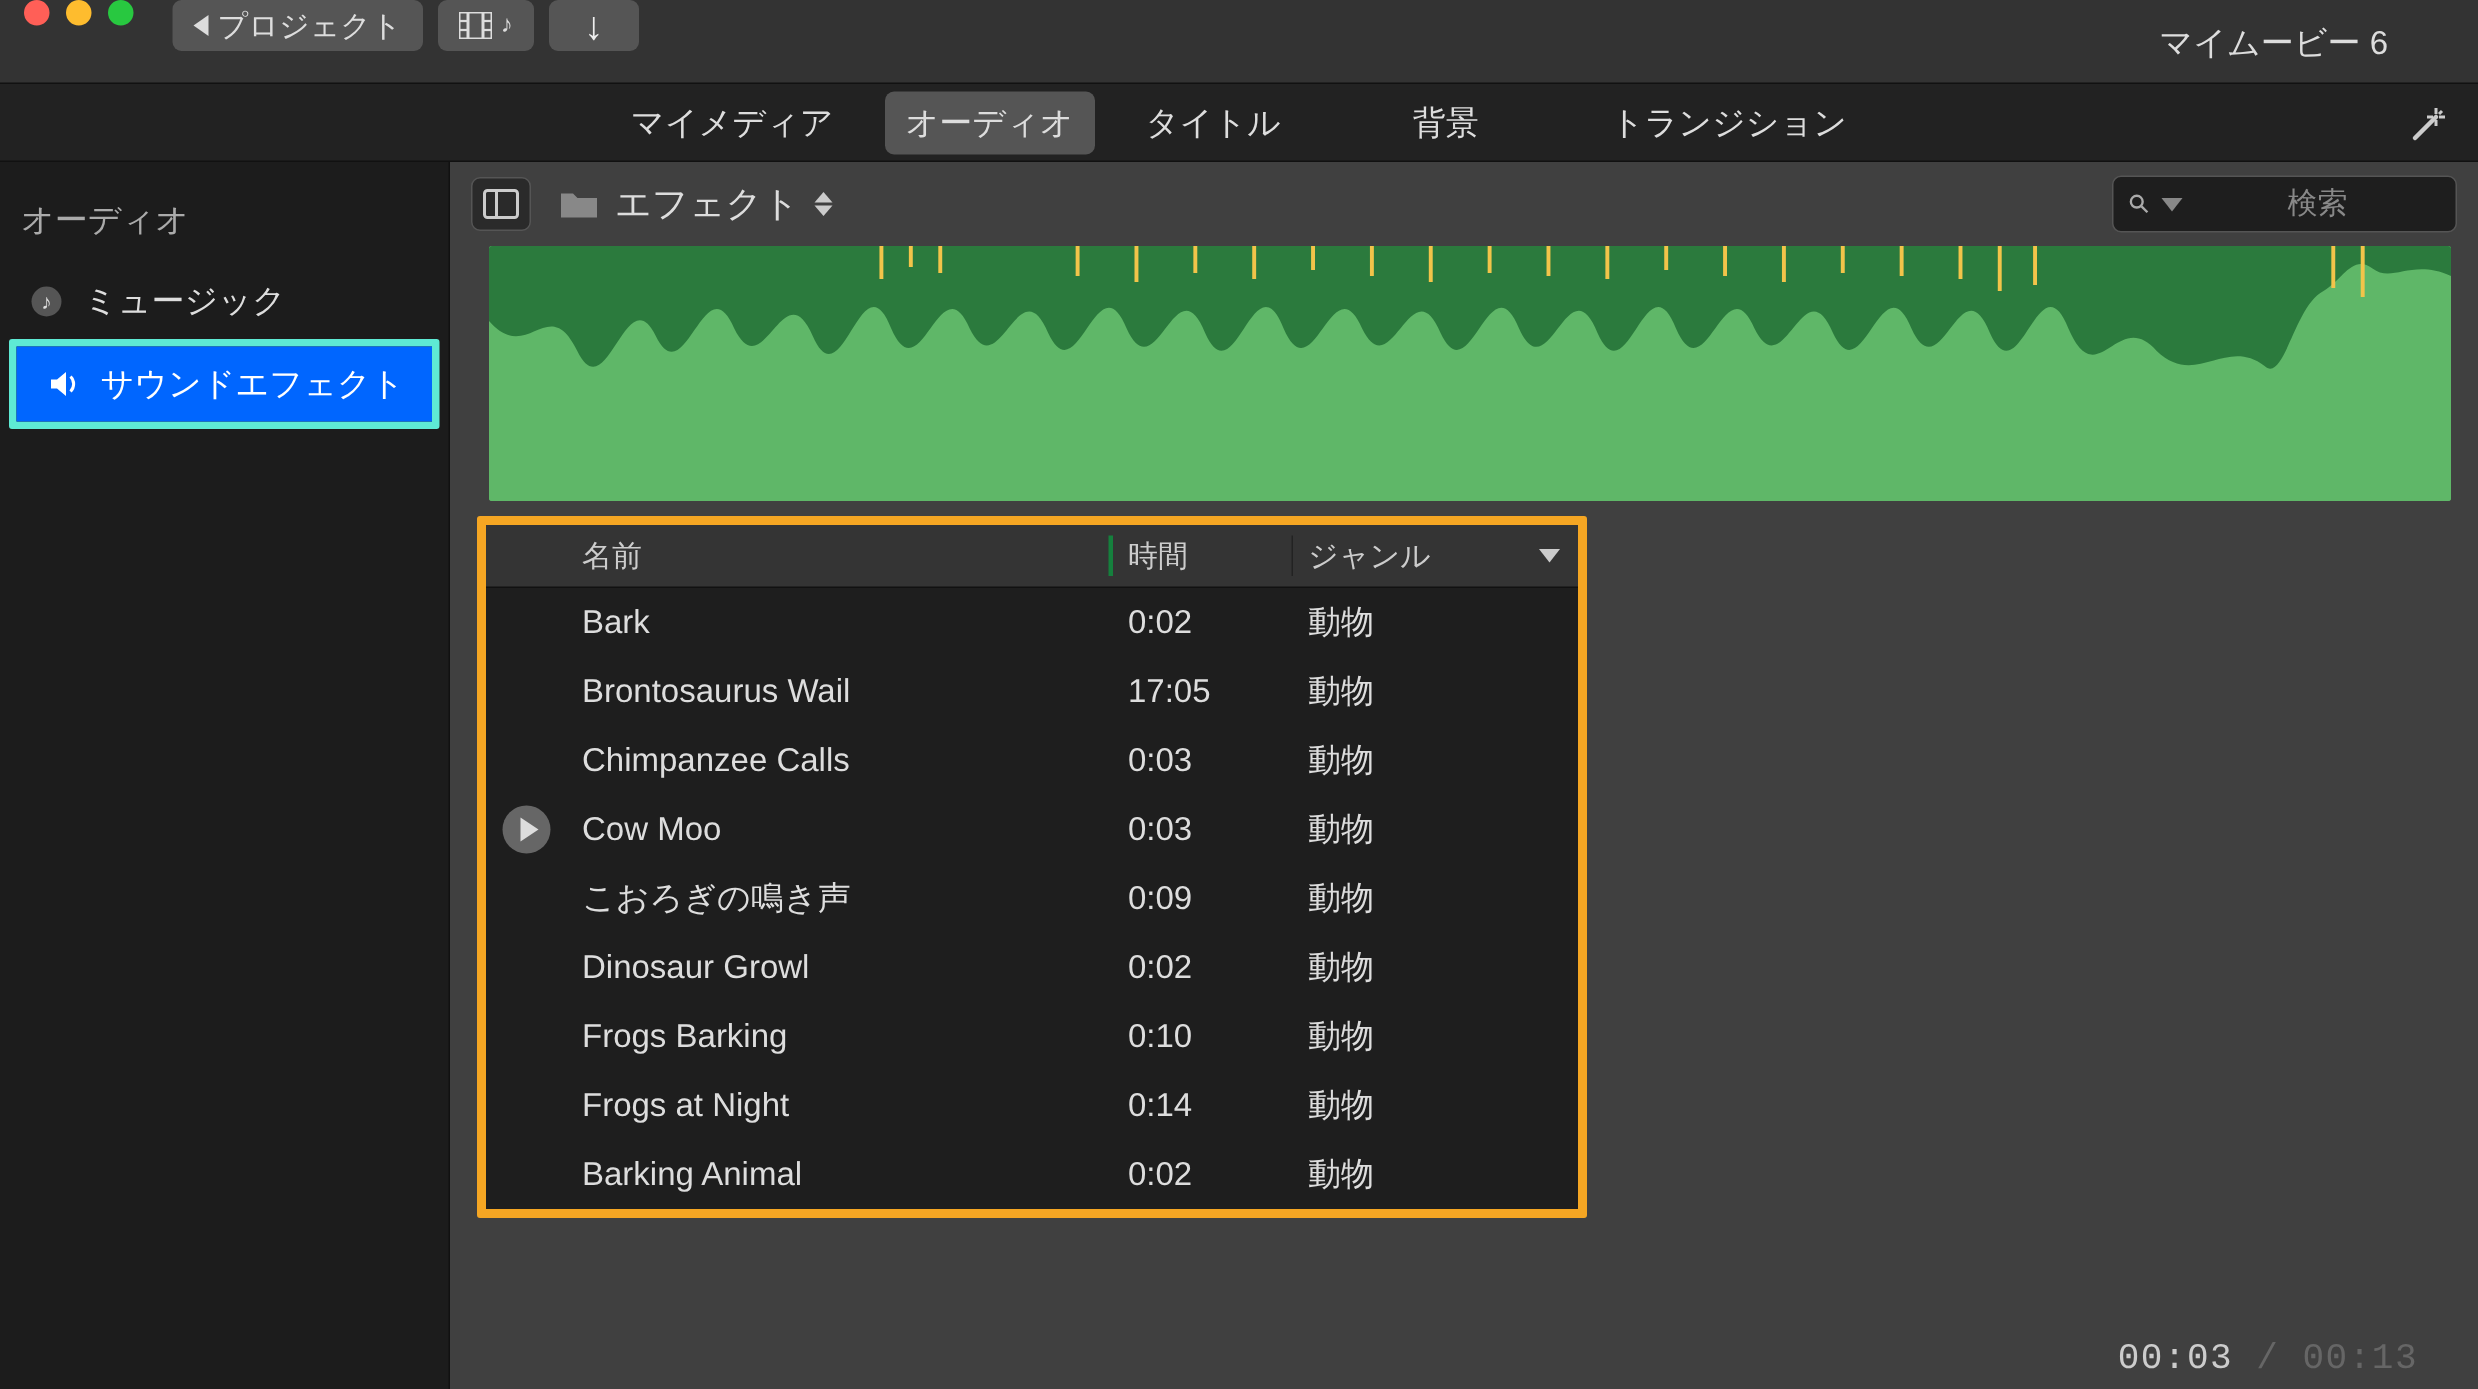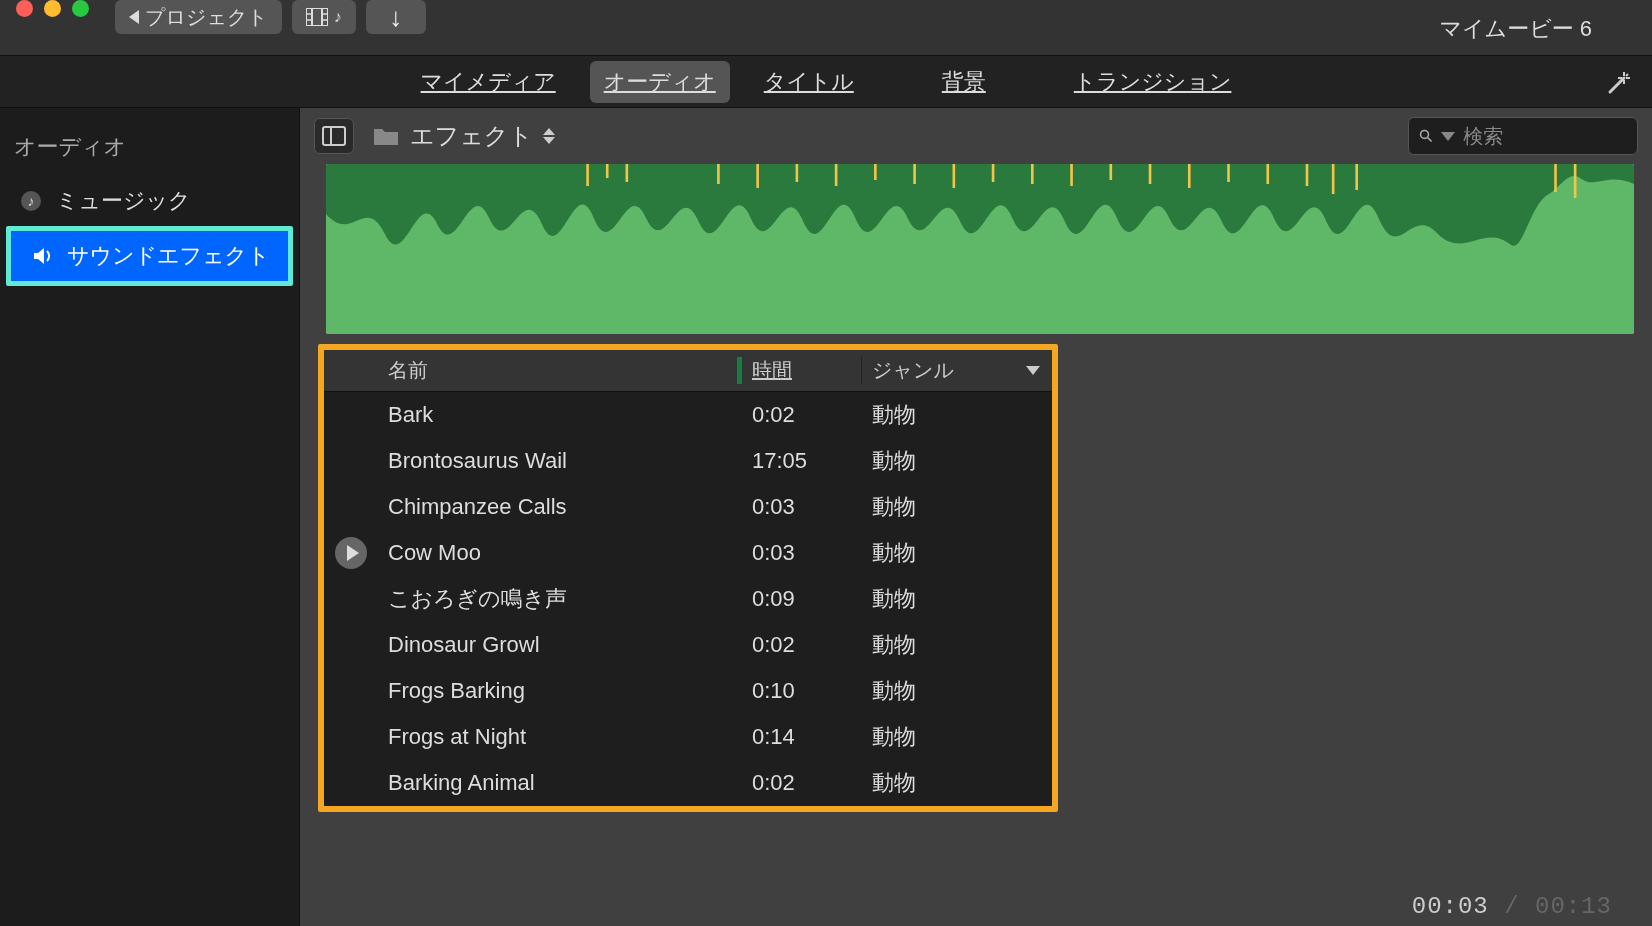--- a/index.html
+++ b/index.html
@@ -30,51 +30,51 @@
   background: #555; border: none; color: #ddd; border-radius: 6px; height: 34px;
   display: flex; align-items: center; padding: 0 14px; font-size: 20px; cursor: pointer;
   margin-right: 10px; gap: 6px;
 }
 .chev-left { width:0;height:0;border-top:7px solid transparent;border-bottom:7px solid transparent;border-right:10px solid #ddd; }
 .win-title-inner { position:absolute; right:60px; top:14px; font-size:22px; color:#ddd; }
 
 
 .tabbar {
   height: 52px; background: #222; display: flex; align-items: center; justify-content: center;
-  gap: 20px; border-bottom: 1px solid #111; position: relative; text-decoration: underline;
+  gap: 20px; border-bottom: 1px solid #111; position: relative;
 }
 .tab-item { color: #ddd; font-size: 22px; padding: 6px 14px; border-radius: 6px; cursor:pointer; }
 .tab-item.active { background: #555; }
 .wand-icon { position:absolute; right:18px; top:12px; width:34px; height:34px; cursor:pointer; display:flex;align-items:center;justify-content:center;}
 
 
 .body-row { display: flex; height: calc(100% - 56px - 52px); }
 .sidebar { width: 300px; background: #1c1c1c; border-right: 1px solid #111; padding-top: 16px; }
 .sidebar-title { font-size: 22px; color: #aaa; padding: 8px 14px 14px 14px; }
 .side-item { display:flex; align-items:center; gap:12px; padding: 10px 18px; font-size: 22px; color:#ddd; cursor:pointer; }
 .side-item .ic { width:26px; height:26px; display:flex;align-items:center;justify-content:center; }
 .side-item.selected { background:#0066ff; color:#fff; }
 .side-highlight-wrap { border:5px solid #5eead4; margin:0 6px; border-radius:2px; }
 
 .main { flex:1; display:flex; flex-direction:column; background:#404040; }
 .main-toolbar { height:56px; display:flex; align-items:center; gap:18px; padding:0 14px; }
 .main-toolbar .panel-btn { width:40px;height:36px;border:1px solid #555;border-radius:6px;display:flex;align-items:center;justify-content:center;cursor:pointer;background:#2a2a2a; }
 .folder-label { display:flex; align-items:center; gap:10px; font-size:24px; color:#ddd; cursor:pointer; }
 .search-box { margin-left:auto; display:flex; align-items:center; gap:8px; border:1px solid #555; border-radius:6px; padding:4px 10px; background:#1e1e1e; width:230px; height:38px; }
-.search-box input { background:transparent; border:none; outline:none; color:#ddd; font-size:20px; width:100%; }
+.search-box input { background:transparent; border:none; outline:none; color:#ddd; font-size:20px; width:100%;text-align:center; }
 .search-box input::placeholder { color:#888; }
 
 .waveform { margin:0 18px 10px 26px; height:170px; background:#5fb768; position:relative; overflow:hidden; border-radius:2px; }
 .wave-svg { width:100%; height:100%; display:block; }
 
 .table-wrap { margin:0 18px; border:6px solid #f5a623; border-radius:2px; background:#1e1e1e; width: 740px; }
 .thead { display:flex; background:#343434; border-bottom:1px solid #111; height:42px; align-items:center; font-size:20px; color:#ccc; }
 .thead .col-play { width:54px; border-right:1px solid #222; }
-.thead .col-name { flex:1; padding-left:10px; border-right:5px solid #15803d; }
-.thead .col-time { width:120px; padding-left:10px; border-right:1px solid #222;text-decoration:underline; }
+.thead .col-name { flex:1; padding-left:10px; border-right:3px solid #15803d; }
+.thead .col-time { width:120px; padding-left:10px; border-right:1px solid #222; }
 .thead .col-genre { width:190px; padding-left:10px; display:flex;align-items:center; position:relative; }
 .thead .col-genre .chev { position:absolute; right:12px; }
 
 .trow { display:flex; height:46px; align-items:center; font-size:22px; color:#ddd; }
 .trow .col-play { width:54px; display:flex;align-items:center;justify-content:center; }
 .trow .col-name { flex:1; padding-left:10px; }
 .trow .col-time { width:120px; padding-left:10px; }
 .trow .col-genre { width:190px; padding-left:10px; }
 
 .play-circle { width:32px;height:32px;border-radius:50%;background:#666;display:flex;align-items:center;justify-content:center;cursor:pointer; }

